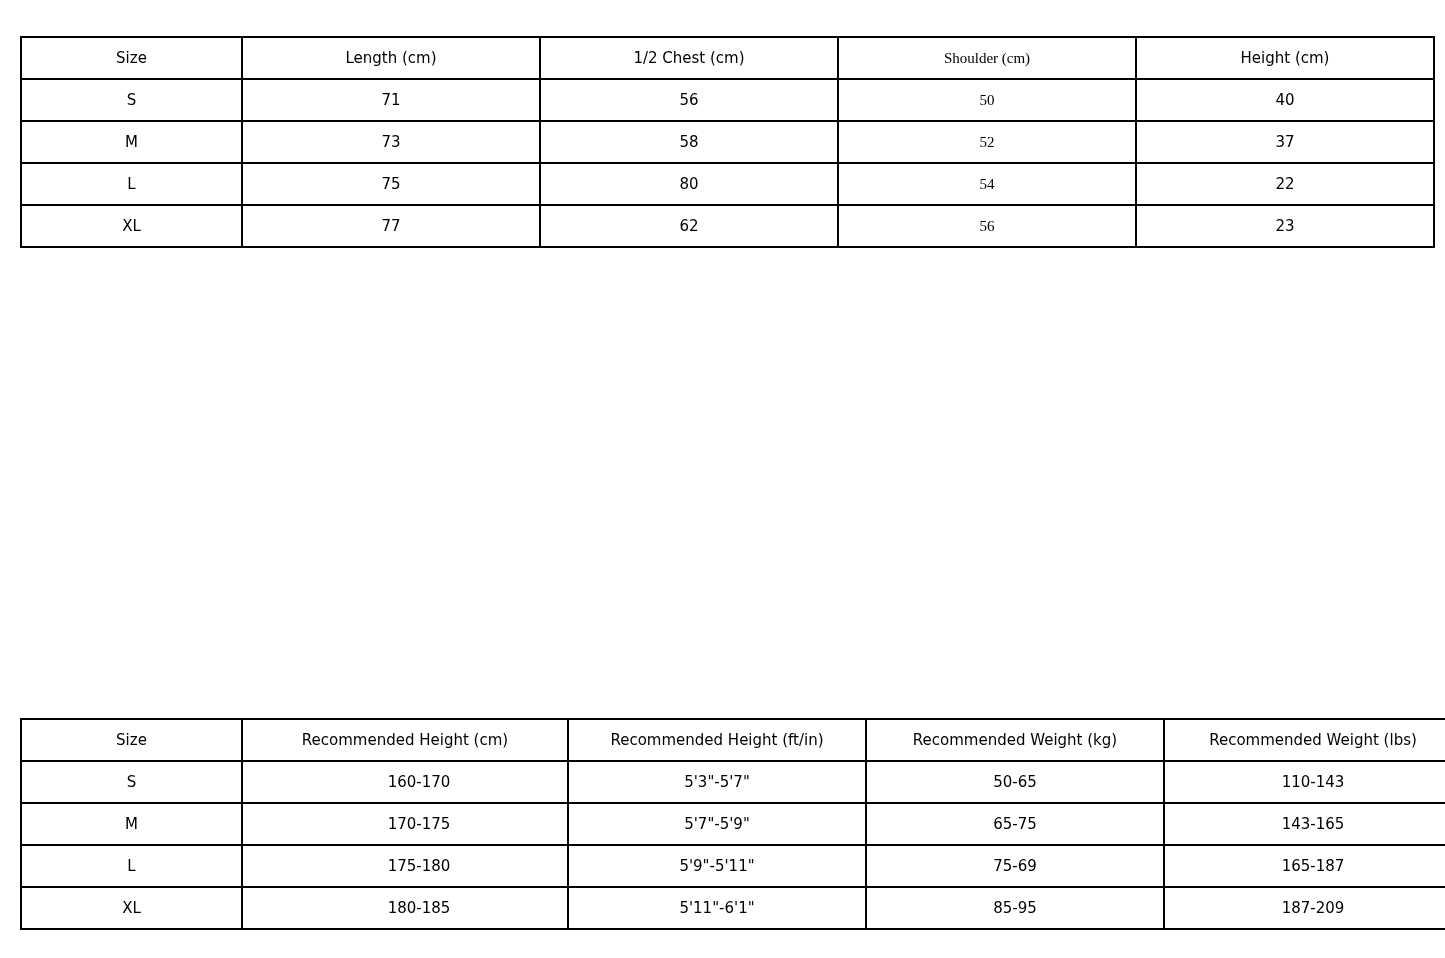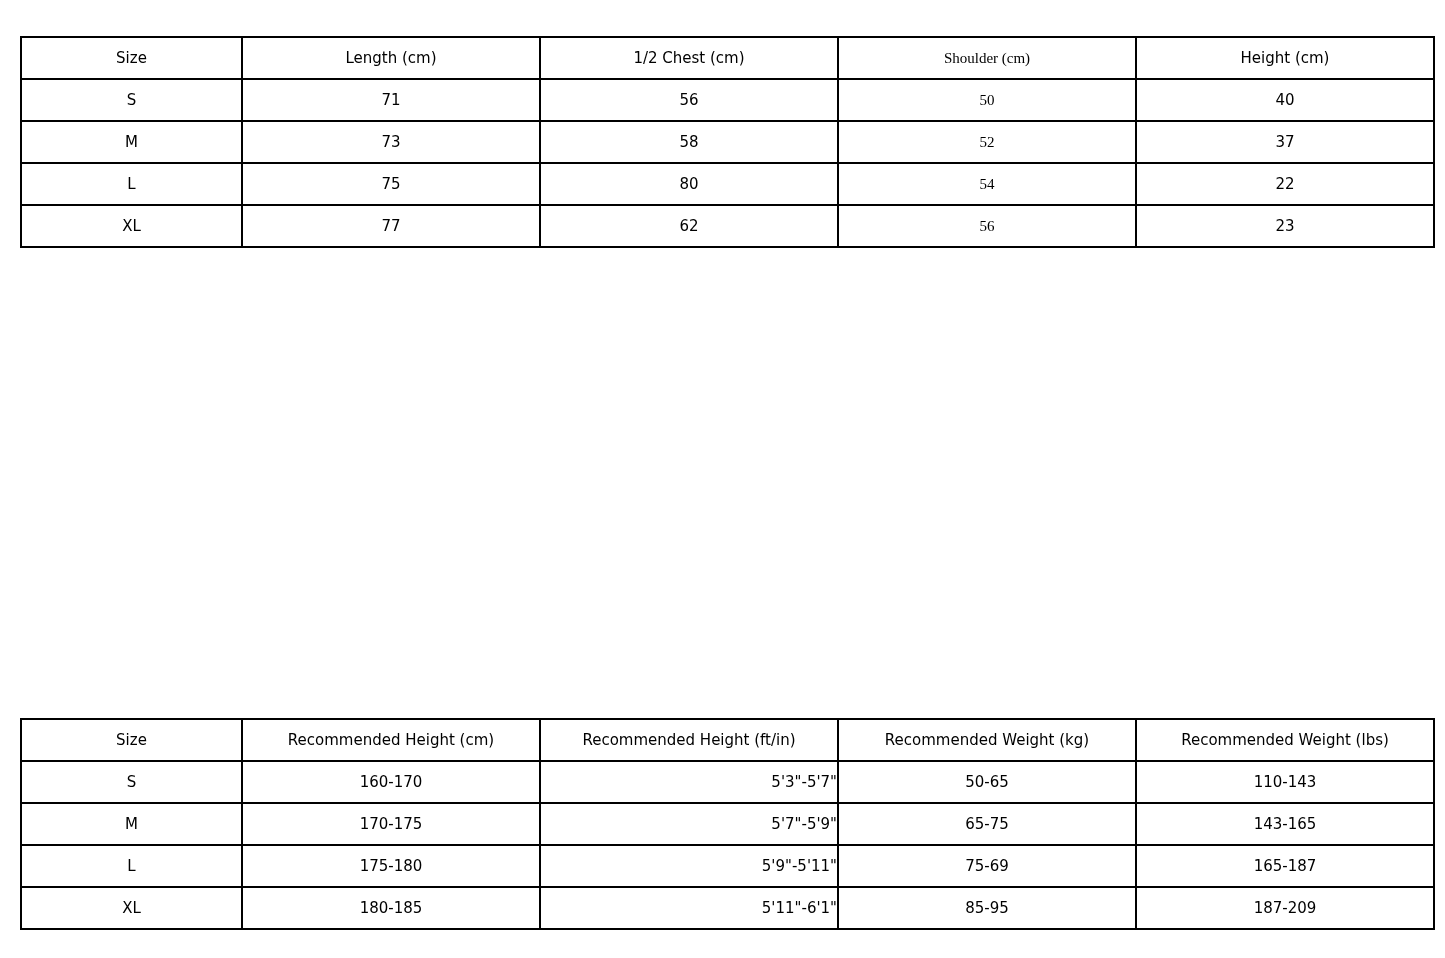--- a/index.html
+++ b/index.html
@@ -60,22 +60,22 @@
   
   #table-fit {
     left: 20px;
     top: 718px;
     width: 1403px;
   }
   #table-fit td {
     height: 40px;
   }
   #table-fit .c0 { width: 219px; }
-  #table-fit .c1 { width: 296px; }
-  #table-fit .c2 { width: 296px; text-align: right; }
+  #table-fit .c1 { width: 296px; padding-left: 28px; }
+  #table-fit .c2 { width: 296px; }
   #table-fit .c3 { width: 296px; }
   #table-fit .c4 { width: 296px; }
 
   
   #table-fit .head-overflow {
     position: relative;
   }
   #table-fit .head-overflow span {
     position: absolute;
     left: 50%;

